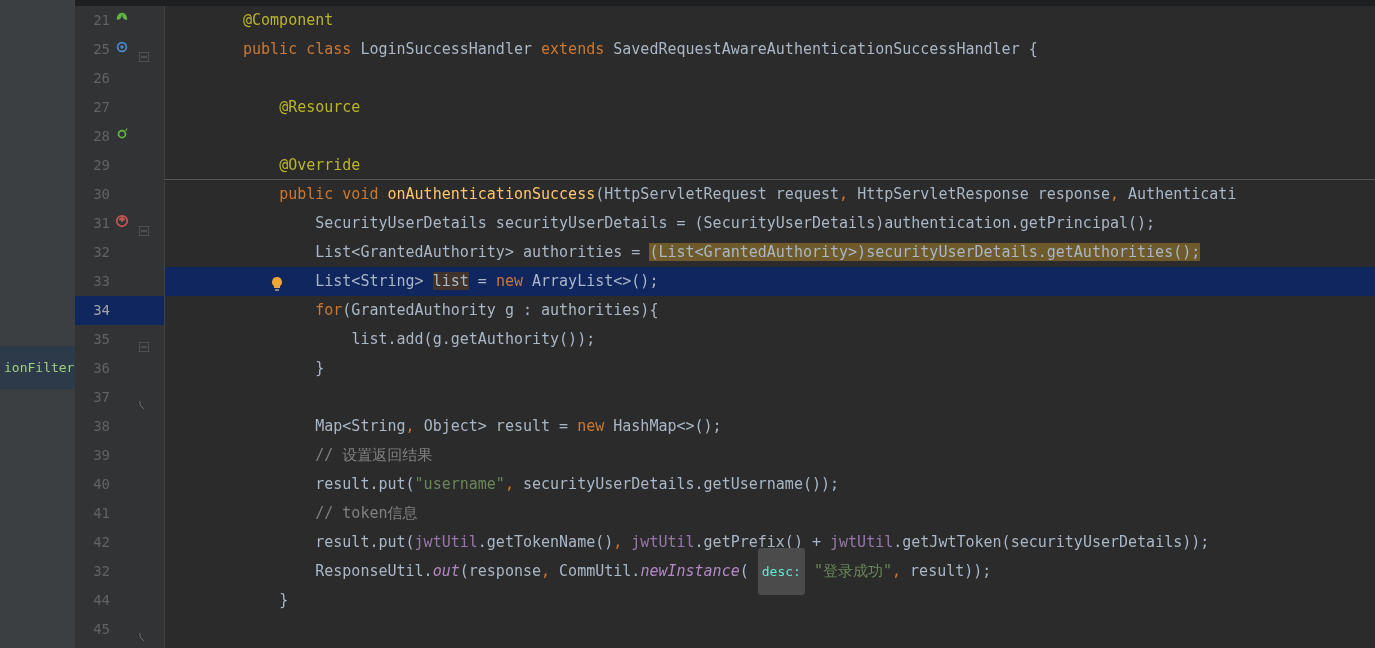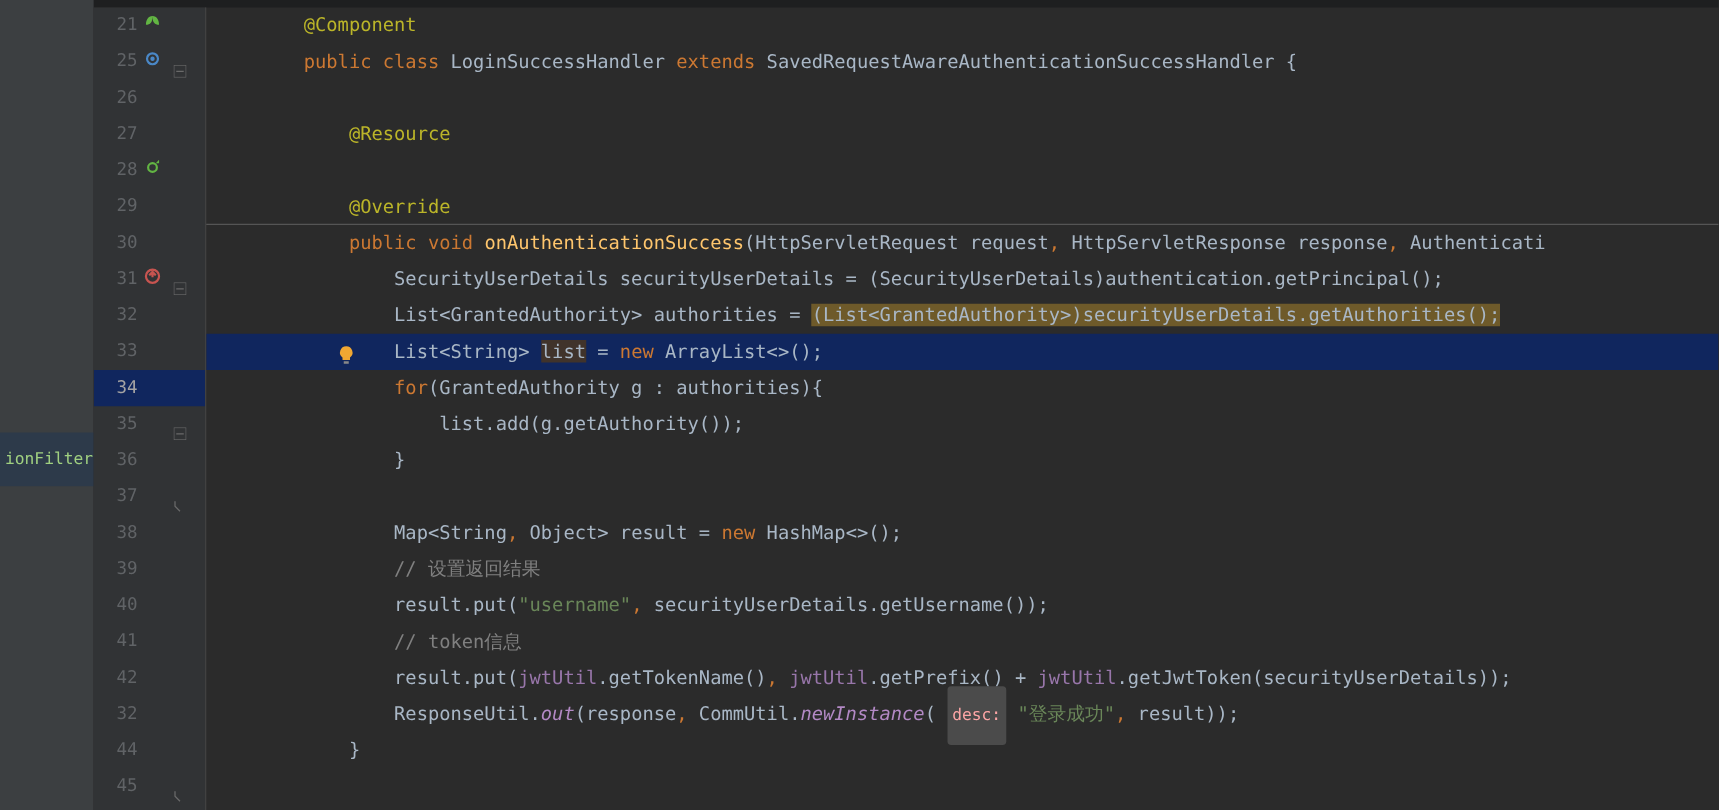--- a/index.html
+++ b/index.html
@@ -102,21 +102,21 @@
   .tok-keyword { color: #cc7832; }
   .tok-class { color: #a9b7c6; }
   .tok-method { color: #ffc66d; }
   .tok-field { color: #9876aa; }
   .tok-string { color: #6a8759; }
   .tok-comment { color: #808080; }
   .tok-static { color: #b389c5; font-style: italic; }
   .tok-italic { font-style: italic; }
   .tok-hl-var { background: #40332b; }
   .tok-hl-cast { background: #6e5a2a; }
-  .tok-inlay { background: #4b4b4b; color: #fca5a5; border-radius: 3px; padding: 16px 4px; font-size: 13px; }
+  .tok-inlay { background: #4b4b4b; color: #5eead4; border-radius: 3px; padding: 16px 4px; font-size: 13px; }
   .fold-handle {
     position: absolute;
     left: 64px;
     width: 12px;
     height: 12px;
     top: 8px;
   }
   .separator-line {
     position: absolute;
     left: 90px;

